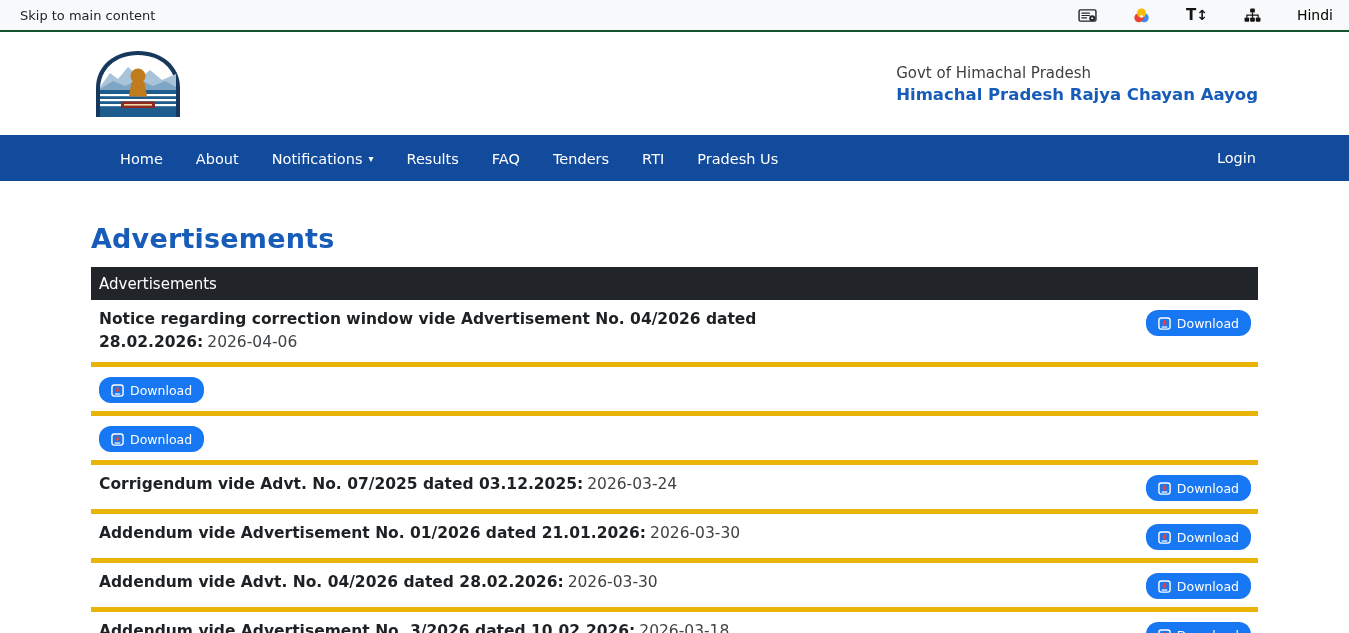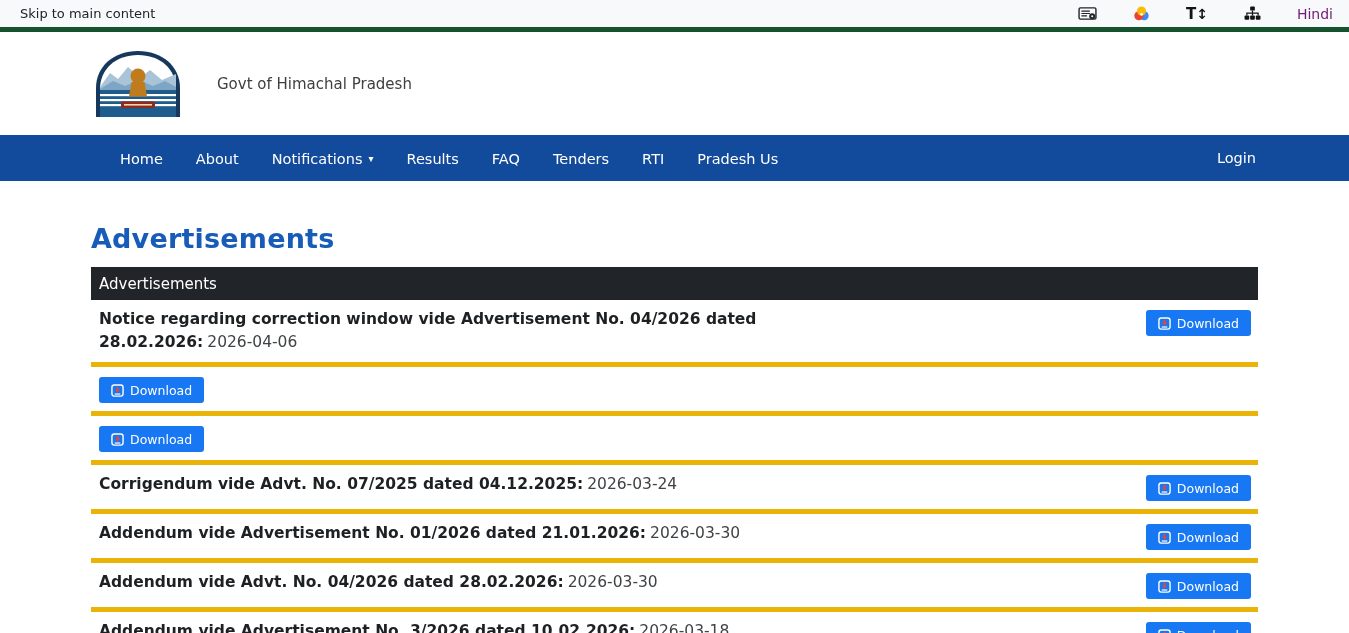--- a/index.html
+++ b/index.html
@@ -2,46 +2,46 @@
 <html lang="en"><head>
 <meta charset="utf-8">
 <style>
   * { margin: 0; padding: 0; box-sizing: border-box; }
   html, body { width: 1349px; height: 633px; overflow: hidden; }
   body {
     font-family: "DejaVu Sans", "Liberation Sans", sans-serif;
     background: #ffffff;
     color: #212529;
   }
-  .container { width: 1167px; margin: 0 auto; }
+  .container { width: 1167px; margin: 0 auto; justify-content: space-between; }
 
   
   .topbar {
     height: 32px;
     background: #f8f9fa;
-    border-bottom: 5px solid #14532d;
+    border-bottom: 2px solid #14532d;
     display: flex;
     align-items: center;
     justify-content: space-between;
     padding: 0 16px 0 20px;
   }
   .skip-link {
     font-size: 13px;
     color: #212529;
     text-decoration: none;
   }
   .topbar-right {
     display: flex;
     align-items: center;
     gap: 36px;
   }
   .tb-icon { display: inline-flex; align-items: center; cursor: pointer; }
   .text-size-glyph { font-size: 15px; font-weight: 700; color: #141414; letter-spacing: 0; }
   .text-size-glyph .updown { font-size: 14px; font-weight: 700; }
-  .lang-link { font-size: 14px; color: #701a75; text-decoration: none; }
+  .lang-link { font-size: 14px; color: #000000; text-decoration: none; }
 
   
   .site-header { background: #ffffff; padding: 13px 0 12px 0; }
   .header-flex { display: flex; align-items: center; gap: 32px; }
   .logo { flex: 0 0 auto; }
   .site-titles { display: flex; flex-direction: column; gap: 3px; }
   .govt-line { font-size: 15px; color: #3f3f3f; }
   .site-name { font-size: 16.5px; font-weight: 700; color: #175cb8; }
   .site-name-hindi { font-size: 17px; font-weight: 700; color: #262626; }
 
@@ -102,21 +102,21 @@
   .adv-title { font-weight: 700; color: #1d2124; }
   .adv-date { color: #3f4346; margin-left: 4px; }
   .btn-wrap { padding-top: 2px; }
   .download-btn {
     display: inline-flex;
     align-items: center;
     gap: 6px;
     background: #1877f2;
     color: #ffffff;
     border: none;
-    border-radius: 3px;
+    border-radius: 12px;
     height: 26px;
     padding: 0 12px;
     font-size: 12.5px;
     font-family: inherit;
     cursor: pointer;
   }
 </style>
 </head>
 <body>
 
@@ -169,20 +169,21 @@
         <rect x="9" y="54" width="76" height="2.2" fill="#ffffff"></rect>
         <rect x="9" y="59" width="76" height="2.2" fill="#ffffff"></rect>
         <circle cx="47" cy="31" r="7.5" fill="#c07b1c"></circle>
         <path d="M40.5 37 h13 l2.5 14.5 h-18 Z" fill="#c07b1c"></path>
         <rect x="30" y="56.5" width="34" height="6.5" rx="1" fill="#8e2a1f"></rect>
         <rect x="33" y="59" width="28" height="1.6" fill="#f0d9a8"></rect>
       </svg>
     </span>
     <div class="site-titles">
       <span class="govt-line">Govt of Himachal Pradesh</span>
+      <a href="#" class="site-name" style="text-decoration:none">Himachal Pradesh Rajya Chayan Aayog</a>
     </div>
   </div>
 </div>
 
 <nav class="main-nav">
   <div class="container nav-flex">
     <ul class="nav-list" id="nav-list">
   <li>
     <a href="#" class="nav-item">
       <span class="nav-label">Home</span>
@@ -288,21 +289,21 @@
           <path d="M4.2 6 L7 9.3 L9.8 6 Z" fill="#e8453c"></path>
           <path d="M4 10.8 h6" stroke="#ffffff" stroke-width="1.3"></path>
         </svg>
         <span class="download-label">Download</span>
       </button>
     </div>
   </div>
 
   <div class="adv-row">
     <p class="adv-text">
-      <strong class="adv-title">Corrigendum vide Advt. No. 07/2025 dated 04.12.2025:</strong><span class="adv-date">2026-03-24</span>
+      <strong class="adv-title">Corrigendum vide Advt. No. 07/2025 dated 03.12.2025:</strong><span class="adv-date">2026-03-24</span>
     </p>
     <div class="btn-wrap">
       <button class="download-btn">
         <svg viewBox="0 0 14 14" width="13" height="13" aria-hidden="true">
           <rect x="1" y="1" width="12" height="12" rx="2.5" fill="none" stroke="#ffffff" stroke-width="1.5"></rect>
           <path d="M7 3.1 v3.4" stroke="#e8453c" stroke-width="2"></path>
           <path d="M4.2 6 L7 9.3 L9.8 6 Z" fill="#e8453c"></path>
           <path d="M4 10.8 h6" stroke="#ffffff" stroke-width="1.3"></path>
         </svg>
         <span class="download-label">Download</span>

